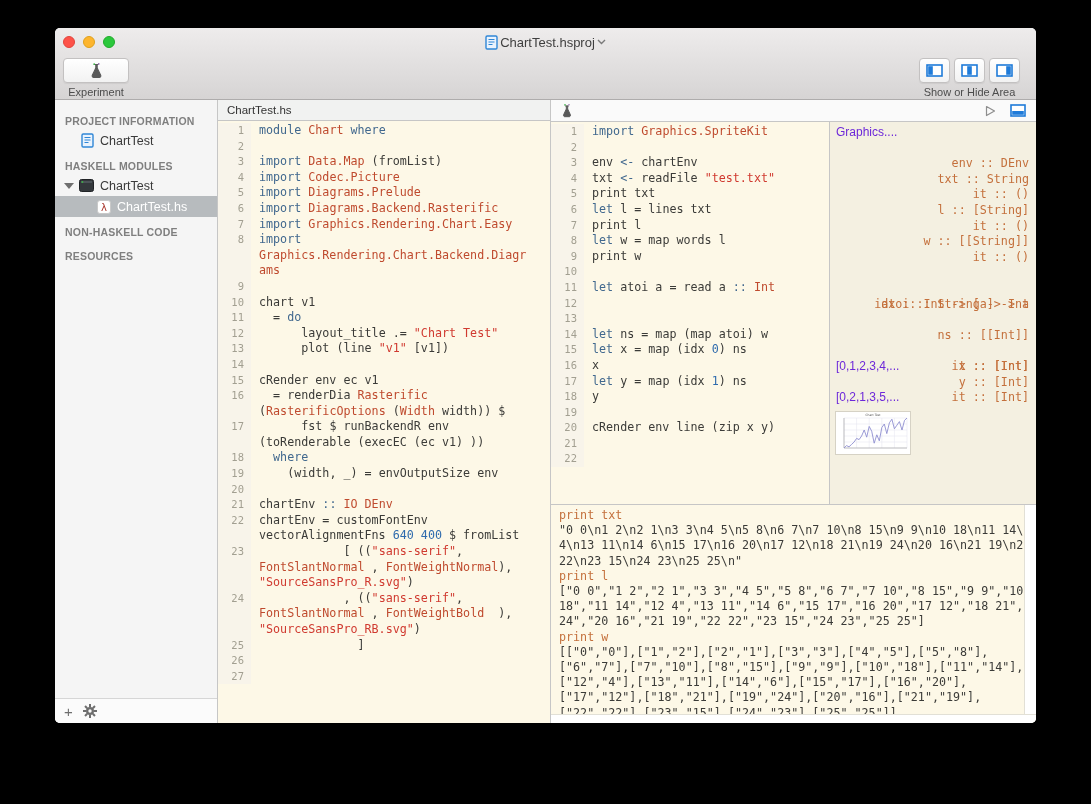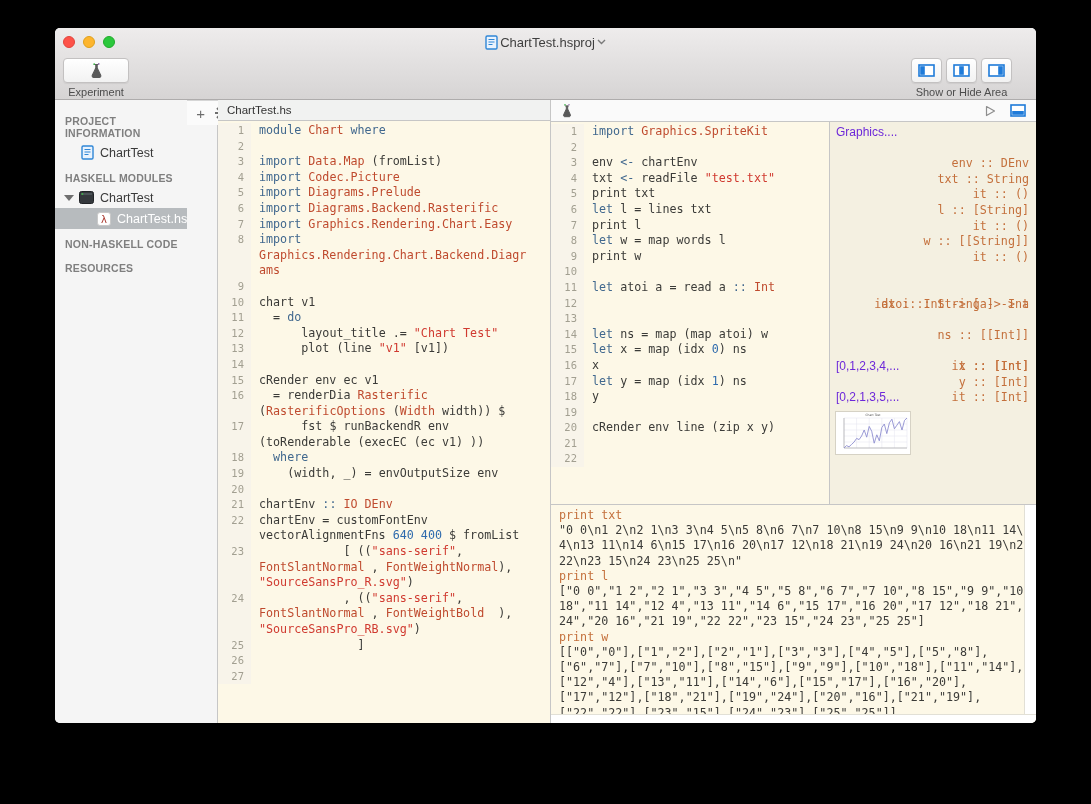--- a/index.html
+++ b/index.html
@@ -19,21 +19,21 @@
               justify-content:center;gap:2px;font-size:13px;color:#3e3e3e;}
   .toolbar{height:43px;position:relative;}
   .tb-item{position:absolute;display:flex;flex-direction:column;align-items:center;}
   .btn{background:linear-gradient(#ffffff,#f2f2f2);border:1px solid #c3c1c1;border-radius:4px;
        box-shadow:0 1px 1px rgba(0,0,0,.06);display:flex;align-items:center;justify-content:center;}
   .tb-label{font-size:11px;color:#4c4c4c;margin-top:3px;}
   .seg-group{display:flex;gap:4px;}
   
   .content{flex:1;display:flex;min-height:0;}
   .sidebar{width:162px;flex:none;background:#f5f5f5;border-right:1px solid #c6c6c6;
-           display:flex;flex-direction:row;}
+           display:flex;flex-direction:column;}
   .sb-scroll{flex:1;padding-top:6px;}
   .sb-header{font-size:10.5px;font-weight:bold;color:#7f7f7f;letter-spacing:.2px;
              padding:9px 6px 3px 10px;}
   .sb-item{height:21px;display:flex;align-items:center;font-size:12.5px;color:#3a3a3a;}
   .sb-item.selected{background:#b7bbbe;color:#fff;}
   .sb-item .ic{margin-right:6px;flex:none;display:flex;}
   .disc{width:0;height:0;border-left:5px solid transparent;border-right:5px solid transparent;
         border-top:6px solid #6f6f6f;margin-right:5px;flex:none;}
   .sb-bottombar{height:24px;flex:none;border-top:1px solid #d6d6d6;background:#fbfbfb;
                 display:flex;align-items:center;gap:10px;padding-left:9px;}
@@ -110,21 +110,21 @@
           <span>
             <svg width="15" height="16" viewBox="0 0 15 16">
               <path d="M6 1.5h3M6.8 1.5v3.6L3.3 12.2c-.5 1.1.3 2.3 1.5 2.3h5.4c1.2 0 2-1.2 1.5-2.3L8.2 5.1V1.5" fill="#5a5a5a" stroke="#5a5a5a" stroke-width="1.1" stroke-linecap="round"></path>
               <circle cx="5.2" cy="1.2" r="0.9" fill="#3fae49"></circle>
                 <circle cx="9.8" cy="0.9" r="0.8" fill="#8a5aa8"></circle>
             </svg>
           </span>
         </div>
         <div class="tb-label">Experiment</div>
       </div>
-      <div class="tb-item" style="right:24px;top:2px;">
+      <div class="tb-item" style="right:16px;top:2px;">
         <div class="seg-group">
           <div class="btn" style="width:29px;height:23px;">
             <svg width="17" height="13" viewBox="0 0 17 13">
               <rect x="1" y="1" width="15" height="11" fill="#fff" stroke="#1f7bd9" stroke-width="1.6"></rect>
               <rect x="2.2" y="2.2" width="4.6" height="8.6" fill="#1f7bd9"></rect>
             </svg>
           </div>
           <div class="btn" style="width:29px;height:23px;">
             <svg width="17" height="13" viewBox="0 0 17 13">
               <rect x="1" y="1" width="15" height="11" fill="#fff" stroke="#1f7bd9" stroke-width="1.6"></rect>

